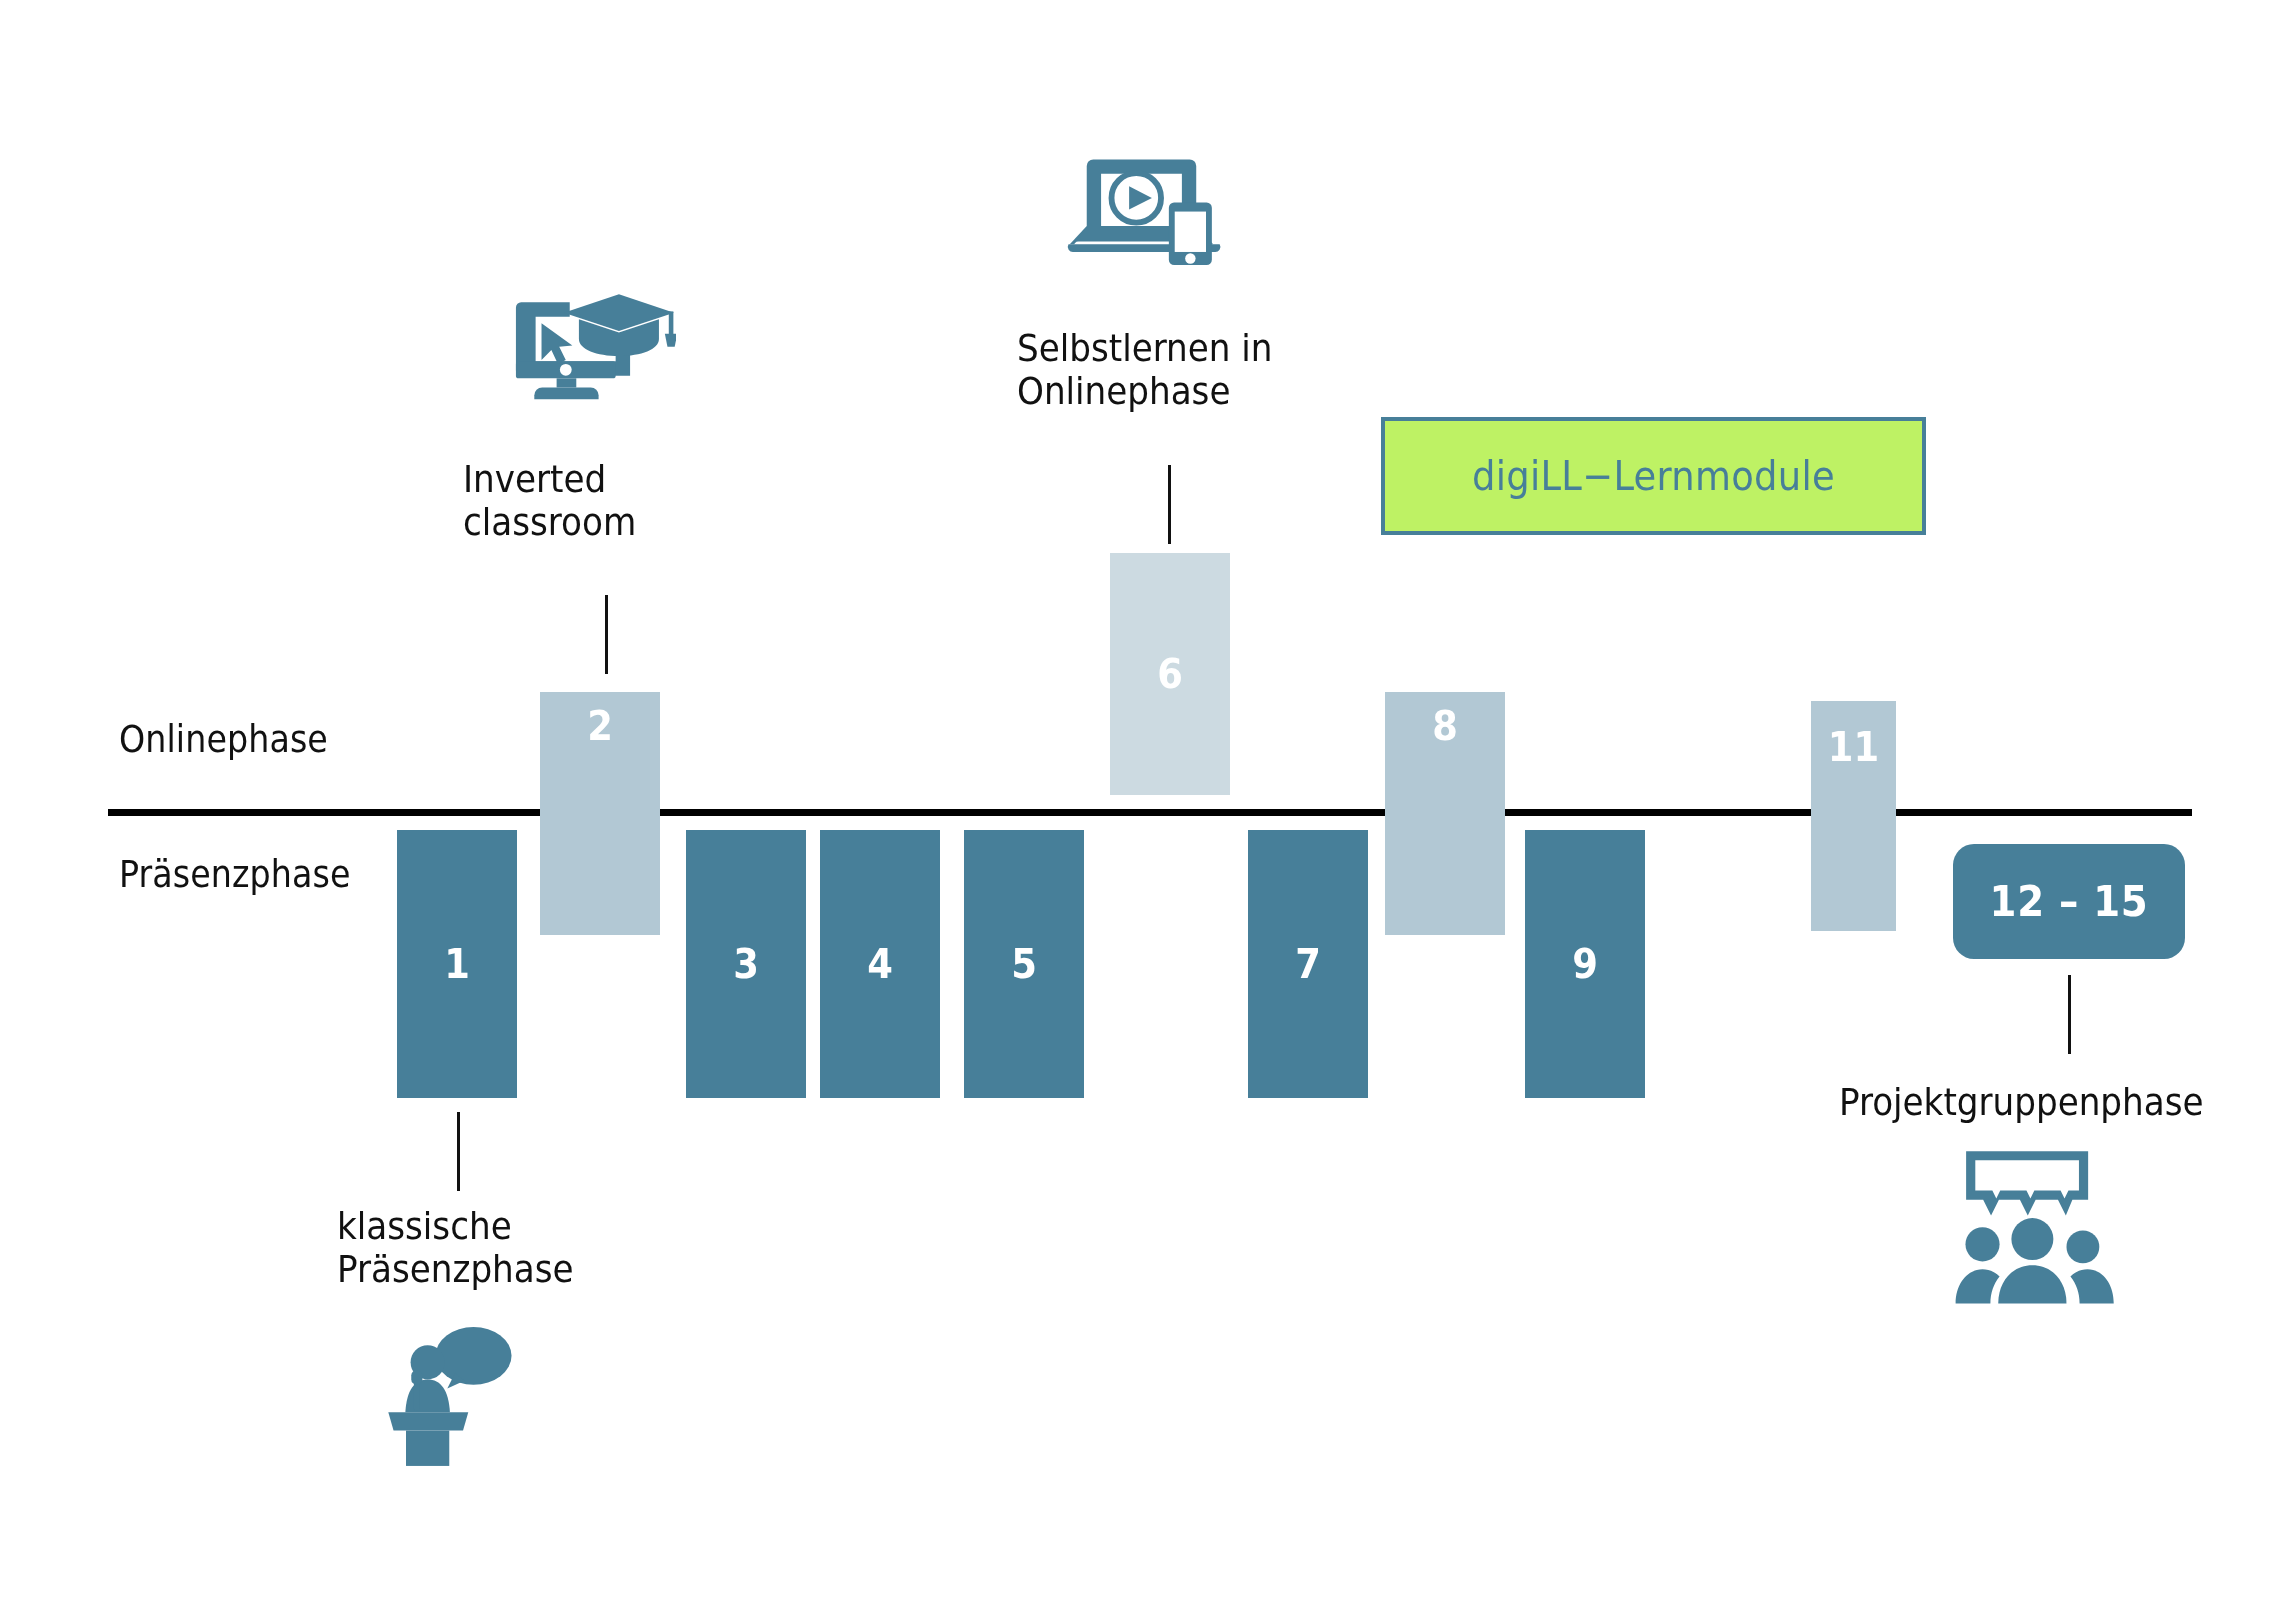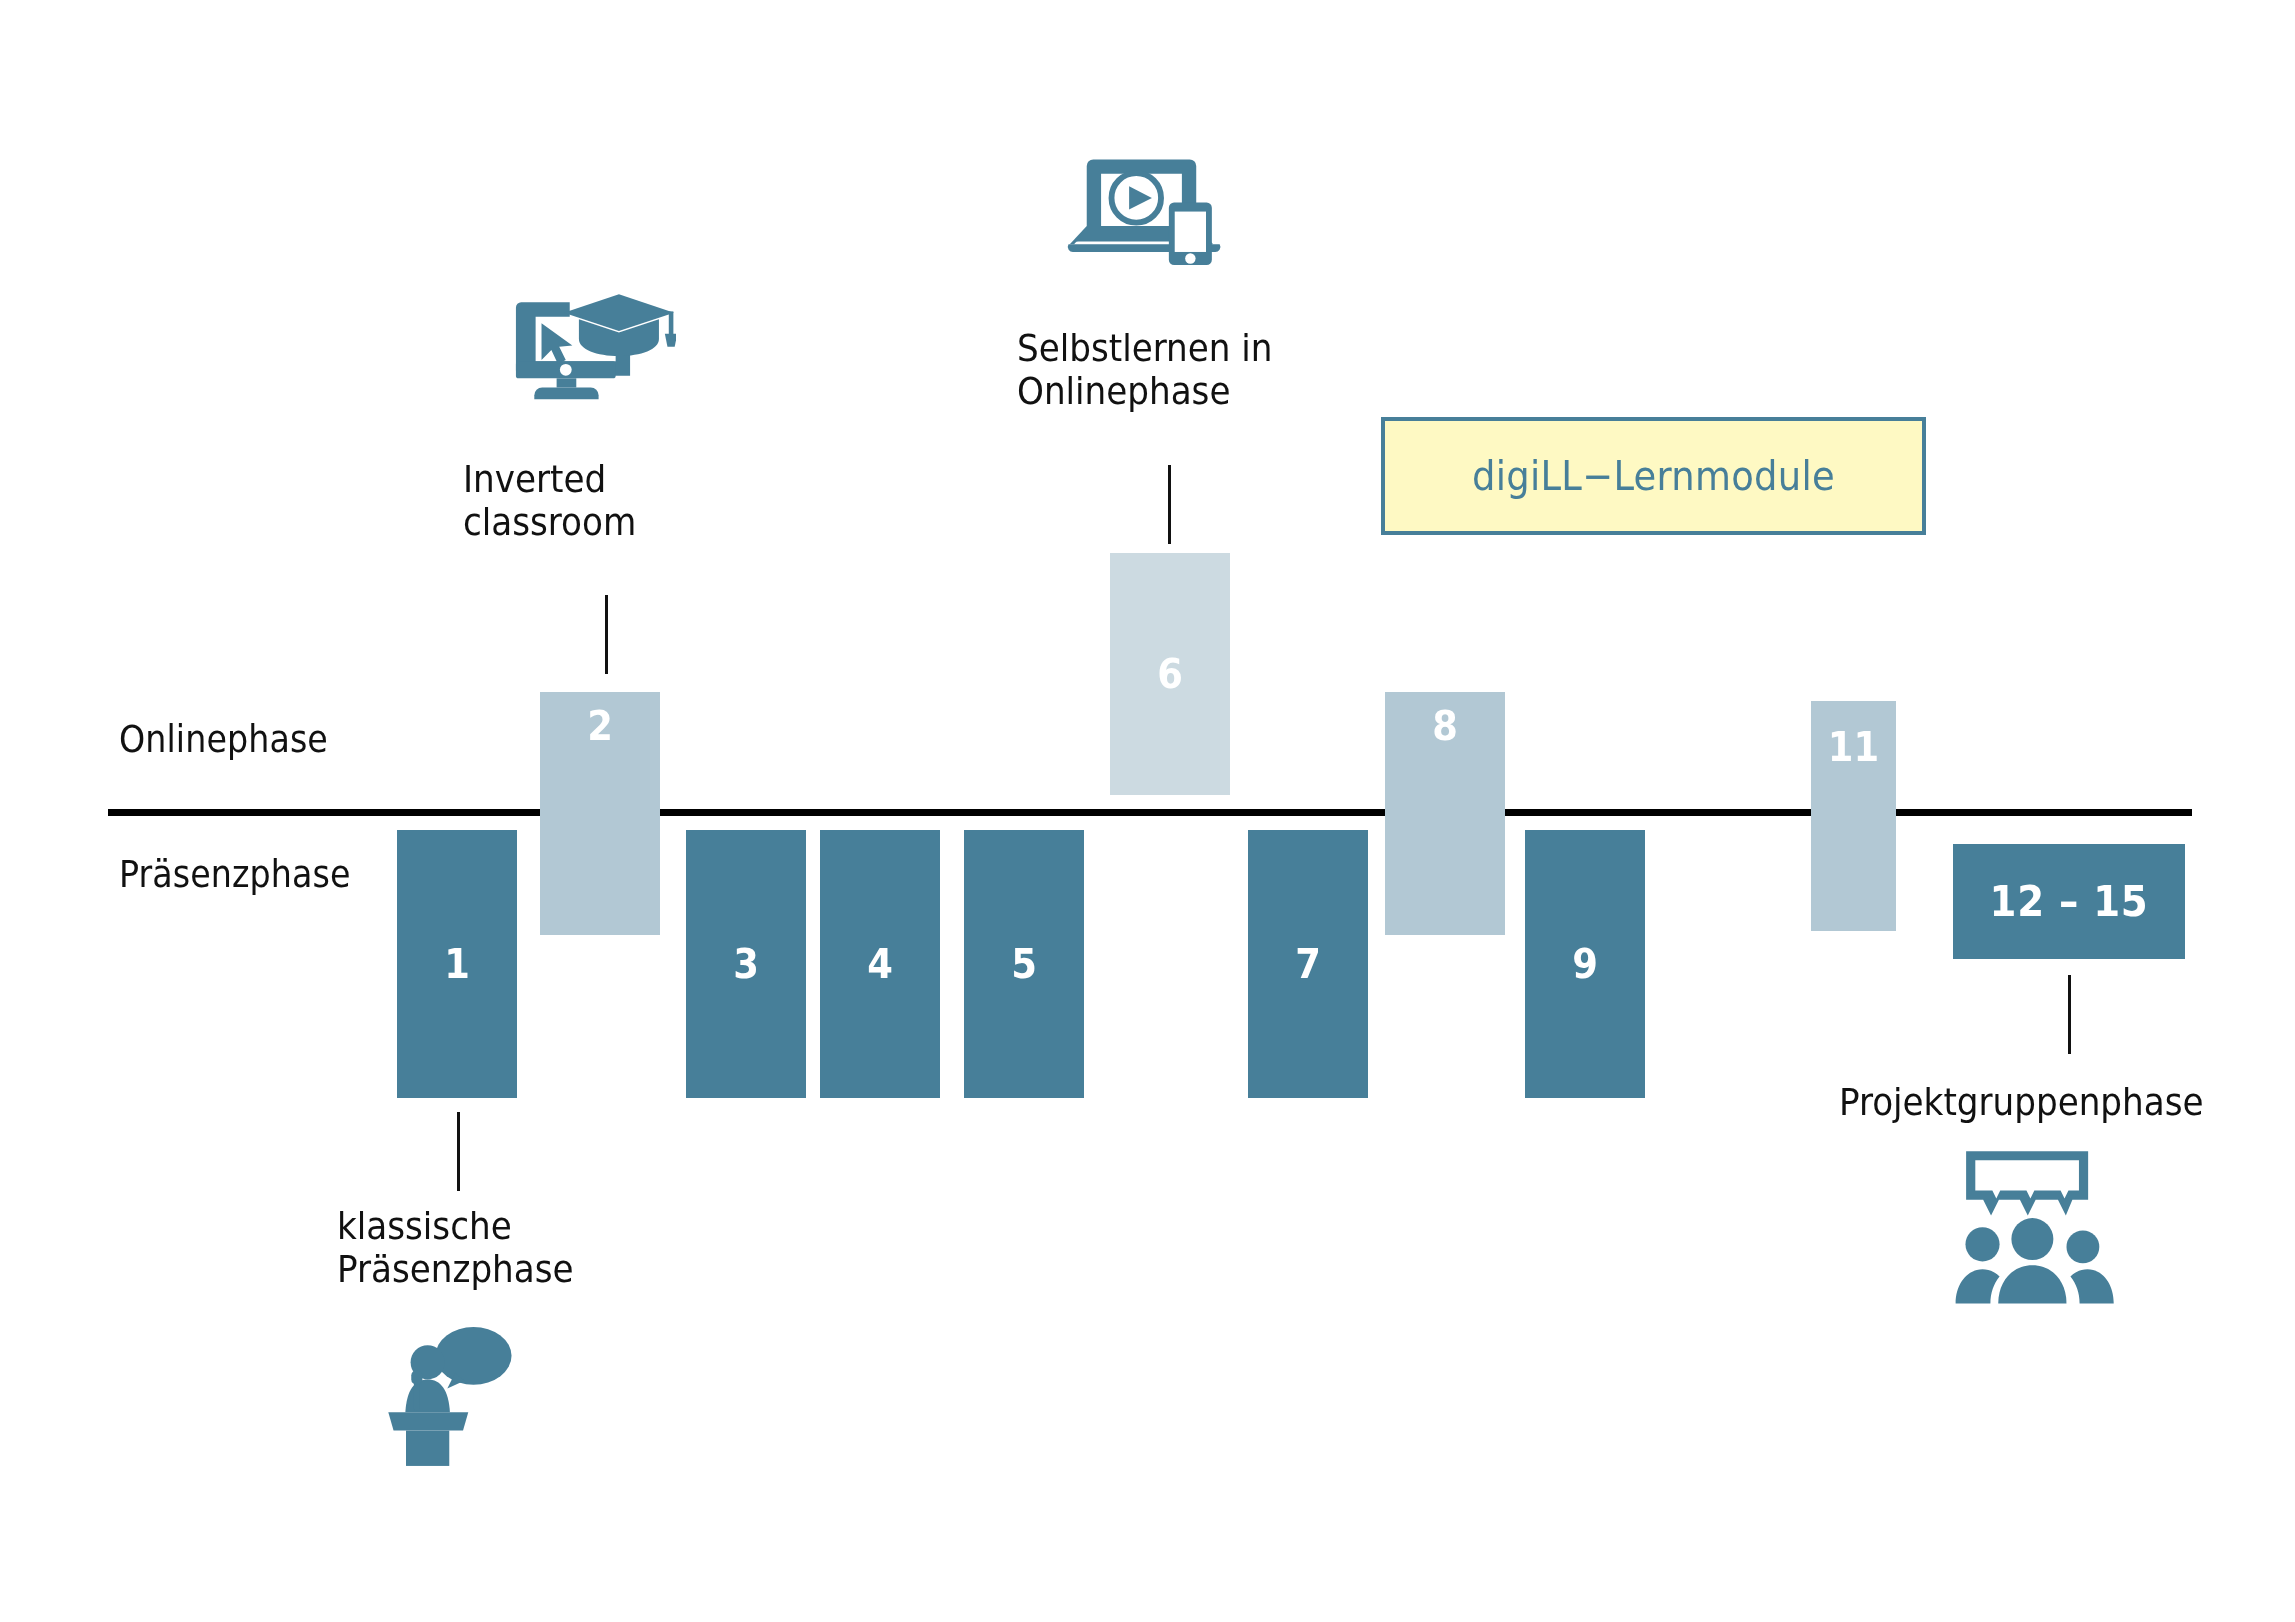--- a/index.html
+++ b/index.html
@@ -24,21 +24,21 @@
   .bar.light{background:#ccdae1;}
   .bar.mid span,.bar.light span{color:#ffffff;}
 
   
   .callout{color:#111;font-size:38px;line-height:1.12;white-space:pre-line;}
 
   
   .stem{background:#111;width:3.3px;}
 
   
-  .digill-box{box-sizing:border-box;border:4.6px solid #477f99;background:#fef9c3;
+  .digill-box{box-sizing:border-box;border:4.6px solid #477f99;background:#bef264;
               display:flex;align-items:center;justify-content:center;}
   .digill-box span{color:#477f99;font-size:41px;letter-spacing:0.3px;}
 
   
   .icon{display:block;}
 </style>
 </head>
 <body>
 
 <div id="stage">
@@ -136,21 +136,21 @@
 
   <div class="abs bar dark" style="left:1525px;top:830px;width:120px;height:268px;">
     <span>9</span>
   </div>
 
 
   <div class="abs bar mid" style="left:1811px;top:701px;width:85px;height:230px;">
     <span style="position:relative;top:-69px;">11</span>
   </div>
 
-  <div class="abs bar dark wide" style="left:1953px;top:844px;width:232px;height:115px;">
+  <div class="abs bar dark wide" style="left:1953px;top:844px;width:232px;height:115px;border-radius:21px;">
     <span>12 – 15</span>
   </div>
 
   <div class="abs stem" style="left:457px;top:1112px;height:79px;"></div>
 
   <div class="abs callout" style="left:337px;top:1205px;width:275px;">klassische
 Präsenzphase</div>
 
   <div class="abs stem" style="left:2068px;top:975px;height:79px;"></div>
 

